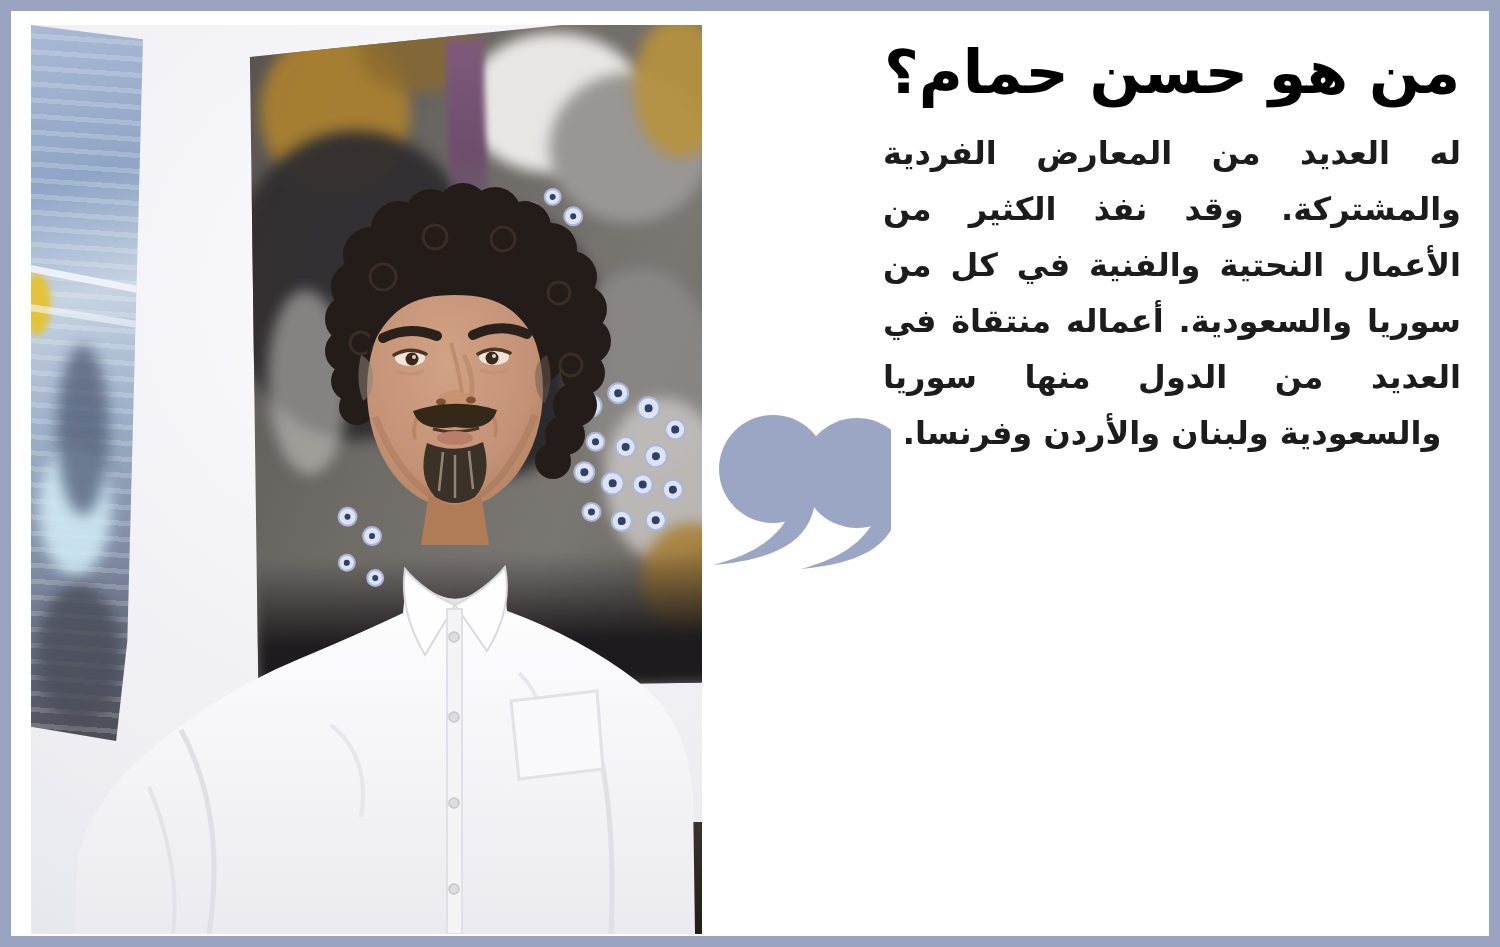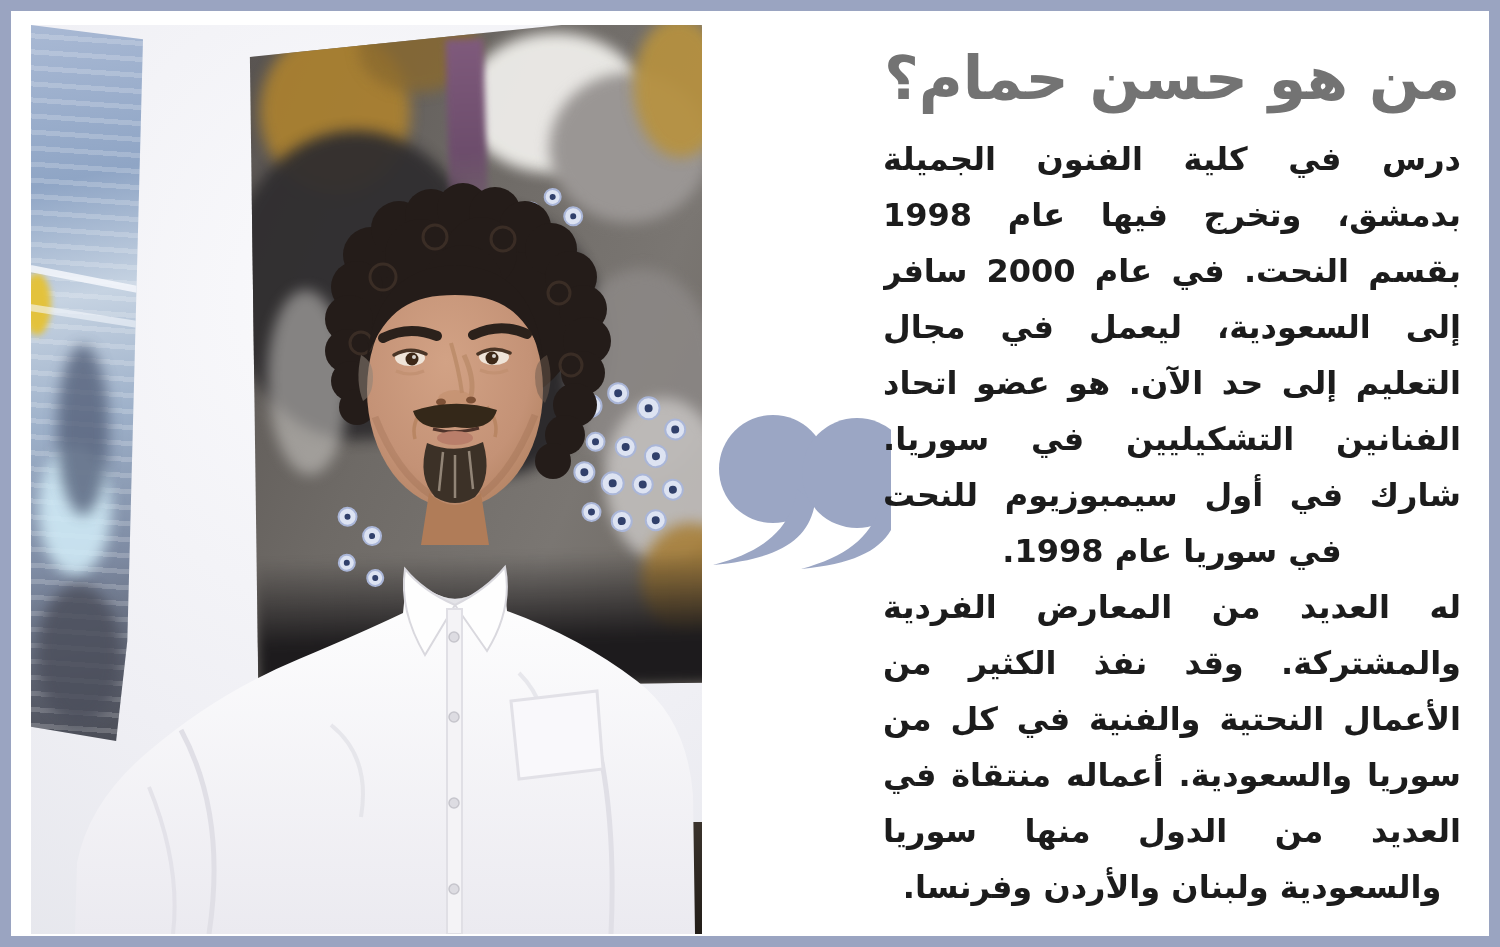--- a/index.html
+++ b/index.html
@@ -34,22 +34,22 @@
            background:linear-gradient(#3a332c,#221d18);}
   .man{position:absolute;left:0;top:0;width:671px;height:909px;}
 
   
   .quote{position:absolute;left:698px;top:386px;width:182px;height:176px;}
   .quote svg{width:100%;height:100%;fill:var(--accent,#9ba6c4);}
 
   
   .article{position:absolute;top:20px;right:28px;width:578px;height:906px;
            overflow:hidden;direction:rtl;color:var(--text-color,#1c1c1c);}
-  .article h1{font-size:60px;font-weight:bold;text-align:center;margin:12px 0 18px;
-              letter-spacing:-1px;color:#737373;}
+  .article h1{font-size:60px;font-weight:bold;text-align:center;margin:6px 0 18px;
+              letter-spacing:-1px;color:#000000;}
   .article p{font-size:32px;font-weight:bold;line-height:56px;margin:0;
              text-align:justify;text-align-last:center;}
   .hand{color:var(--accent,#9ba6c4);font-size:44px;line-height:1;
         vertical-align:-4px;margin-left:10px;font-weight:normal;}
 </style>
 </head>
 <body>
 
 <div class="frame">
 
@@ -258,17 +258,16 @@
       </g>
       <g>
         <circle cx="148" cy="76" r="55"></circle>
         <path d="M190,110 C184,146 158,166 92,172 C144,158 168,134 174,96 Z"></path>
       </g>
     </svg>
   </div>
 
   <section class="article">
     <h1>من هو حسن حمام؟</h1>
-    <p>درس في كلية الفنون الجميلة بدمشق، وتخرج فيها عام 1998 بقسم النحت. في عام 2000 سافر إلى السعودية، ليعمل في مجال التعليم إلى حد الآن. هو عضو اتحاد الفنانين التشكيليين في سوريا. شارك في أول سيمبوزيوم للنحت في سوريا عام 1998.</p>
     <p>له العديد من المعارض الفردية والمشتركة. وقد نفذ الكثير من الأعمال النحتية والفنية في كل من سوريا والسعودية. أعماله منتقاة في العديد من الدول منها سوريا والسعودية ولبنان والأردن وفرنسا.</p>
   </section>
 
 </div>
 
 </body></html>

